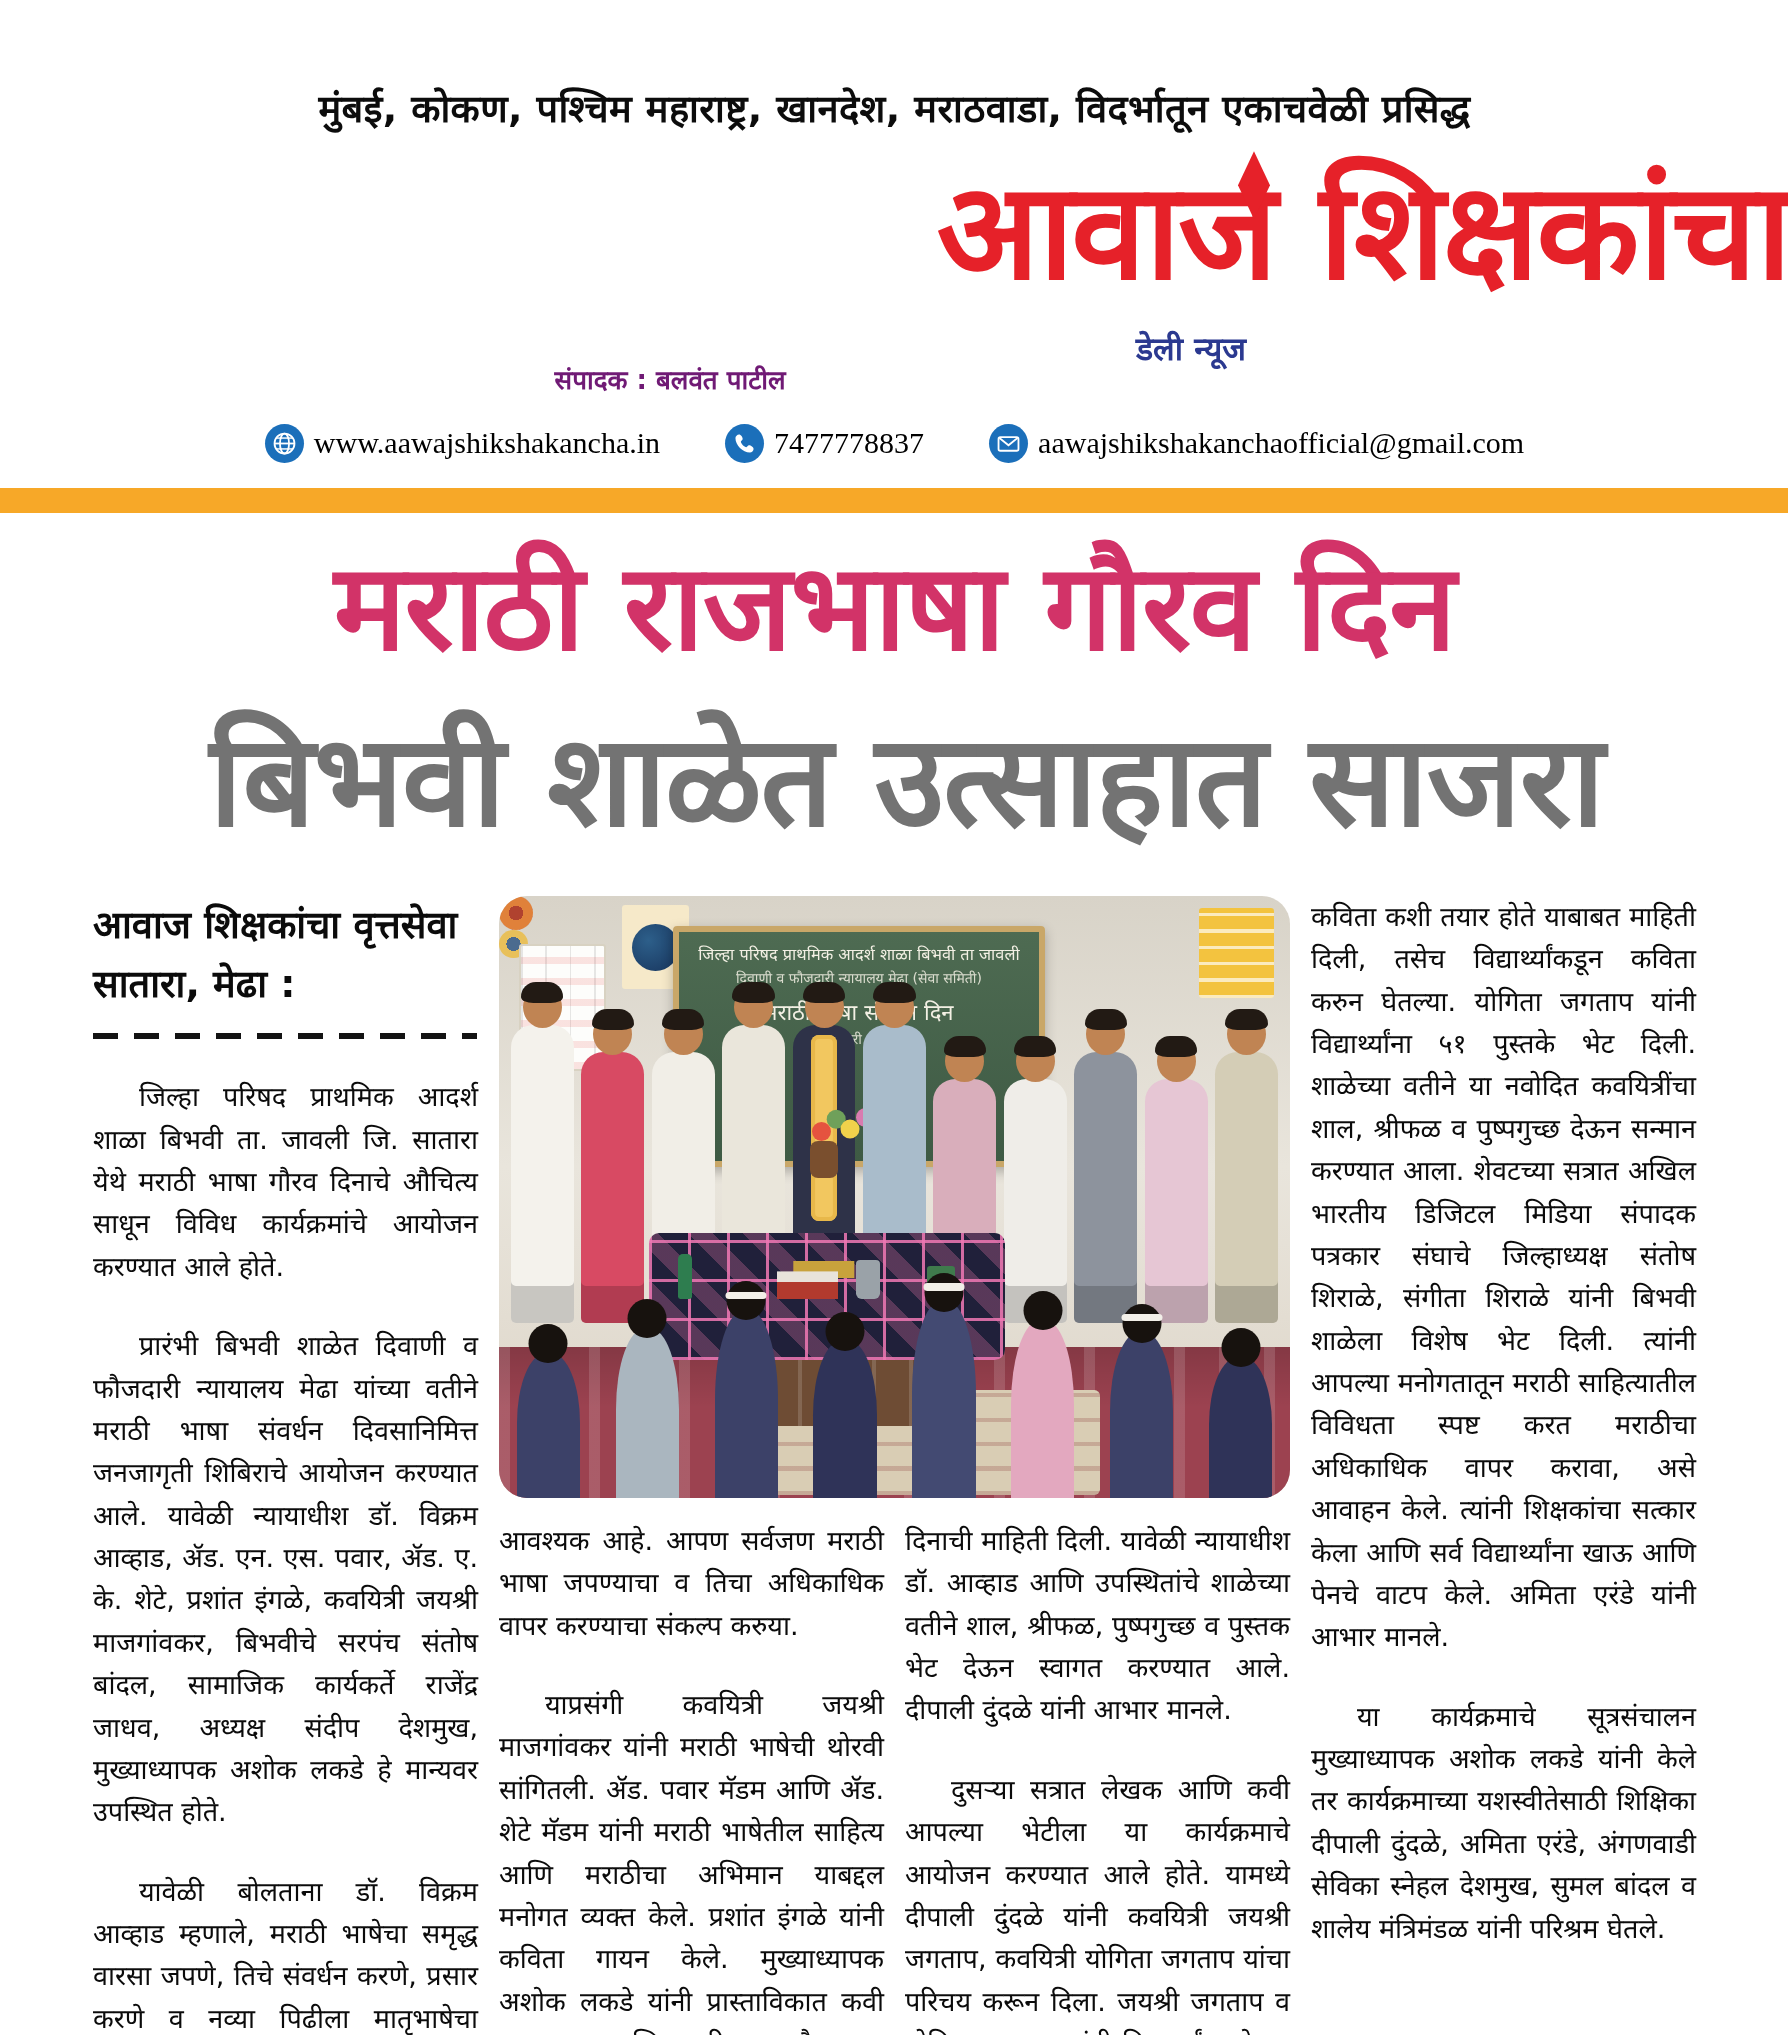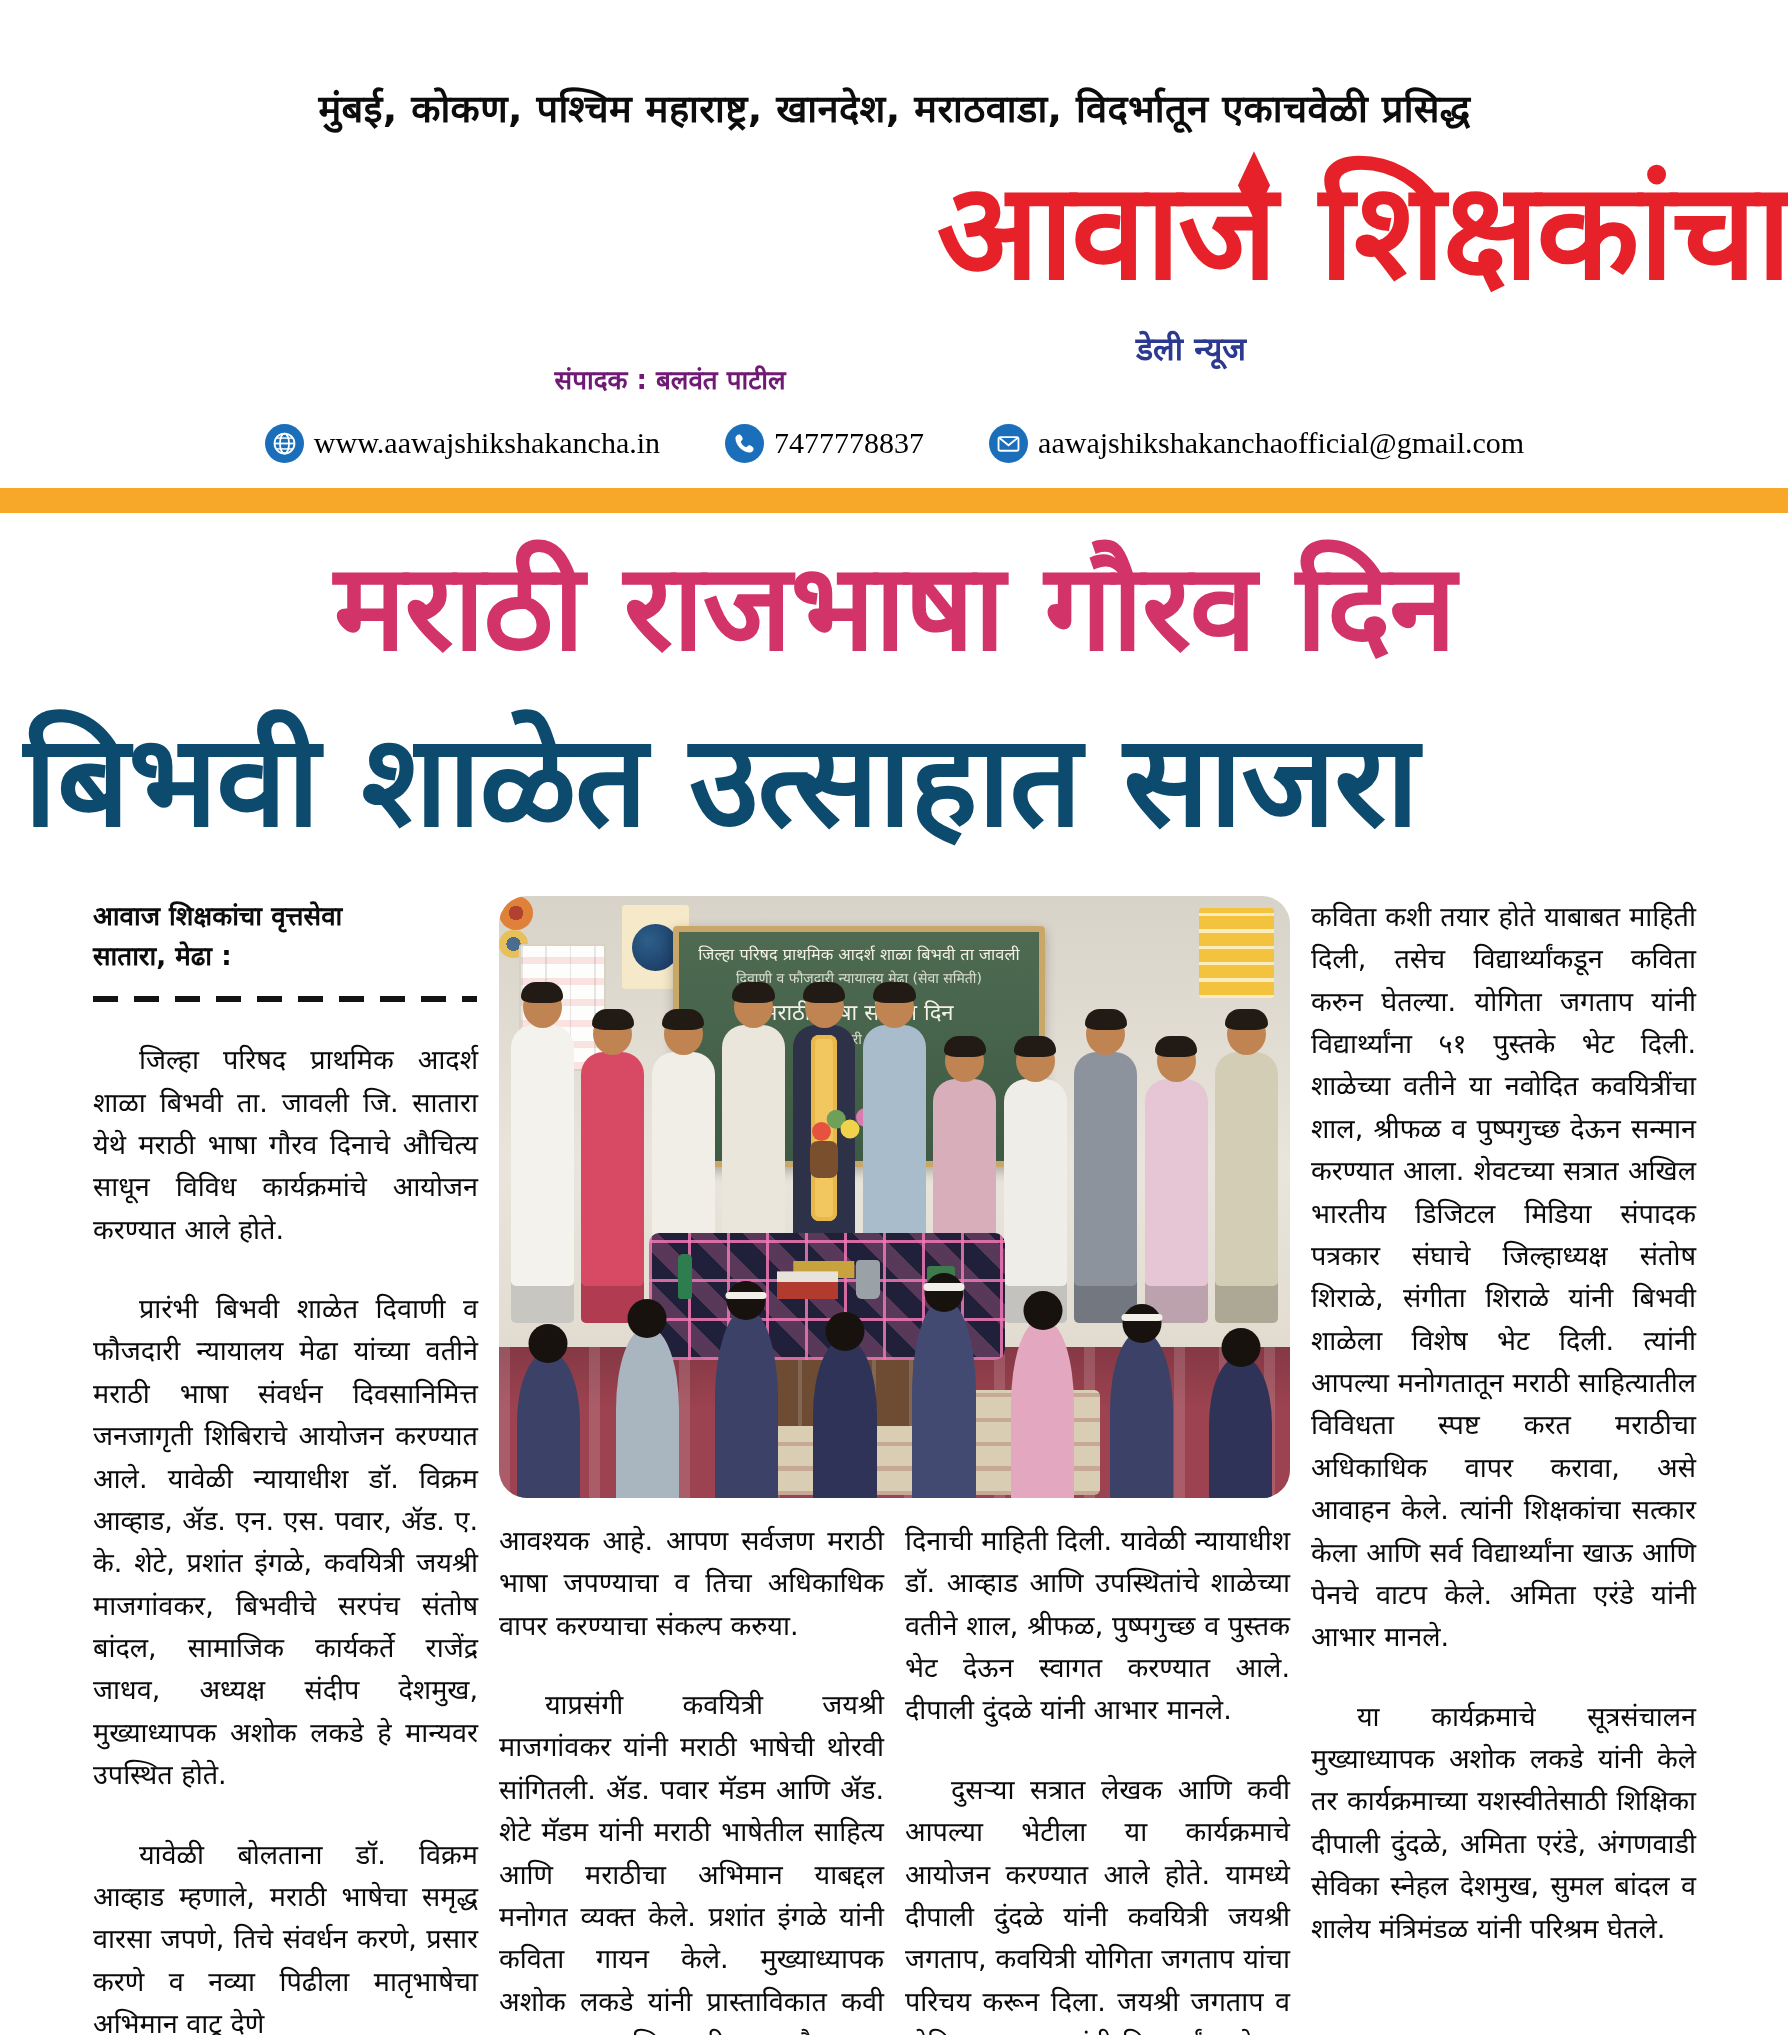--- a/index.html
+++ b/index.html
@@ -19,31 +19,31 @@
   .editor { position:absolute; left:31%; top:24.4px; font-size:26px; font-weight:bold; color:#701a75; }
   .edition { position:absolute; left:63.5%; top:-10.2px; font-size:32px; font-weight:bold; color:#2b3990; }
   .contact-row { display:flex; justify-content:center; align-items:center; gap:65px; margin-top:22.4px;
                  font-family:"Liberation Serif", serif; font-size:30px; color:#000; }
   .contact-item { display:flex; align-items:center; gap:10px; }
   .ci-badge { width:39px; height:39px; border-radius:50%; background:#1b6fba; display:flex; align-items:center; justify-content:center; flex:none; }
   .ci-badge svg { width:29px; height:29px; }
   .orange-bar { margin-top:25px; height:25px; background:#f7a828; }
   
   .headline-1 { margin:23.6px 0 0; text-align:center; font-size:120px; line-height:1.2; font-weight:bold; color:#d23368; letter-spacing:-1.2px; }
-  .headline-2 { margin:24.4px 0 0; text-align:left; font-size:127px; line-height:1.2; font-weight:bold; color:#0c4a6e; letter-spacing:-1.2px;padding-left:24px; }
+  .headline-2 { margin:24.4px 0 0; text-align:center; font-size:127px; line-height:1.2; font-weight:bold; color:#737373; letter-spacing:-1.2px;padding-left:24px; }
   
   .article { margin:39px 93px 0; display:grid; grid-template-columns:repeat(4,1fr); column-gap:21px;
              grid-template-rows:607px auto; font-size:27px; line-height:1.57; text-align:justify; color:#0b0b0b; }
   .col1 { grid-column:1; grid-row:1 / 3; }
   .col4 { grid-column:4; grid-row:1 / 3; }
   .col2 { grid-column:2; grid-row:2; padding-top:17px; }
   .col3 { grid-column:3; grid-row:2; padding-top:17px; }
   .article p { margin:0; }
   .article p.indent { text-indent:1.7em;margin-top:37px; }
-  .byline { font-weight:bold; font-size:26px; line-height:1.55; text-align:left; }
+  .byline { font-weight:bold; font-size:38px; line-height:1.55; text-align:left; }
   .dash-rule { height:6.1px; margin:19.5px 0.8px 23.6px 0;
                background:repeating-linear-gradient(90deg,#131313 0 25px, transparent 25px 41px); }
   
   .photo { grid-column:2 / 4; grid-row:1; position:relative; height:602px; border-radius:28px; overflow:hidden;
            background:linear-gradient(#d8d3c8 0%, #e9e5dc 45%, #e3ddd2 70%, #d9d2c4 100%); }
   .board { position:absolute; left:22%; top:5%; width:47%; height:40%;
            background:linear-gradient(#4e6b52,#3e5a44); border:6.5px solid #c9a768; border-radius:4.1px;
            box-shadow:0 4.1px 12.2px rgba(0,0,0,.25); padding:11.4px 8.1px; text-align:center; color:#f3f0e4; }
   .board-line { font-size:16.3px; line-height:1.5; white-space:nowrap; overflow:hidden; }
   .board-line.small { font-size:14px; opacity:.85; }

